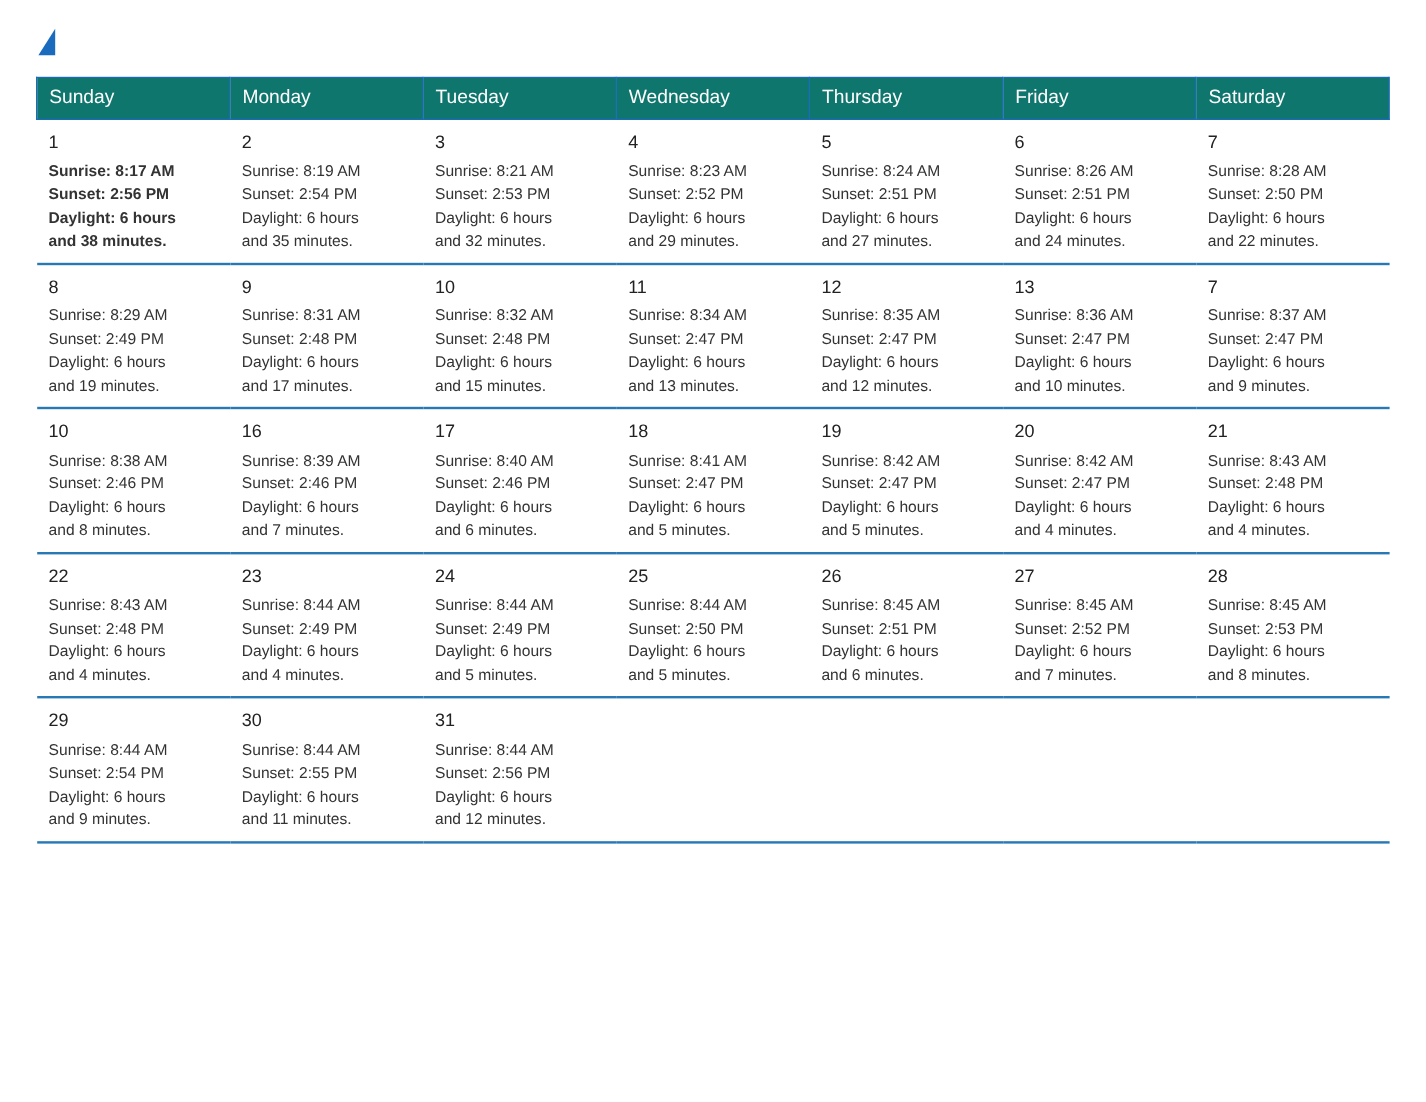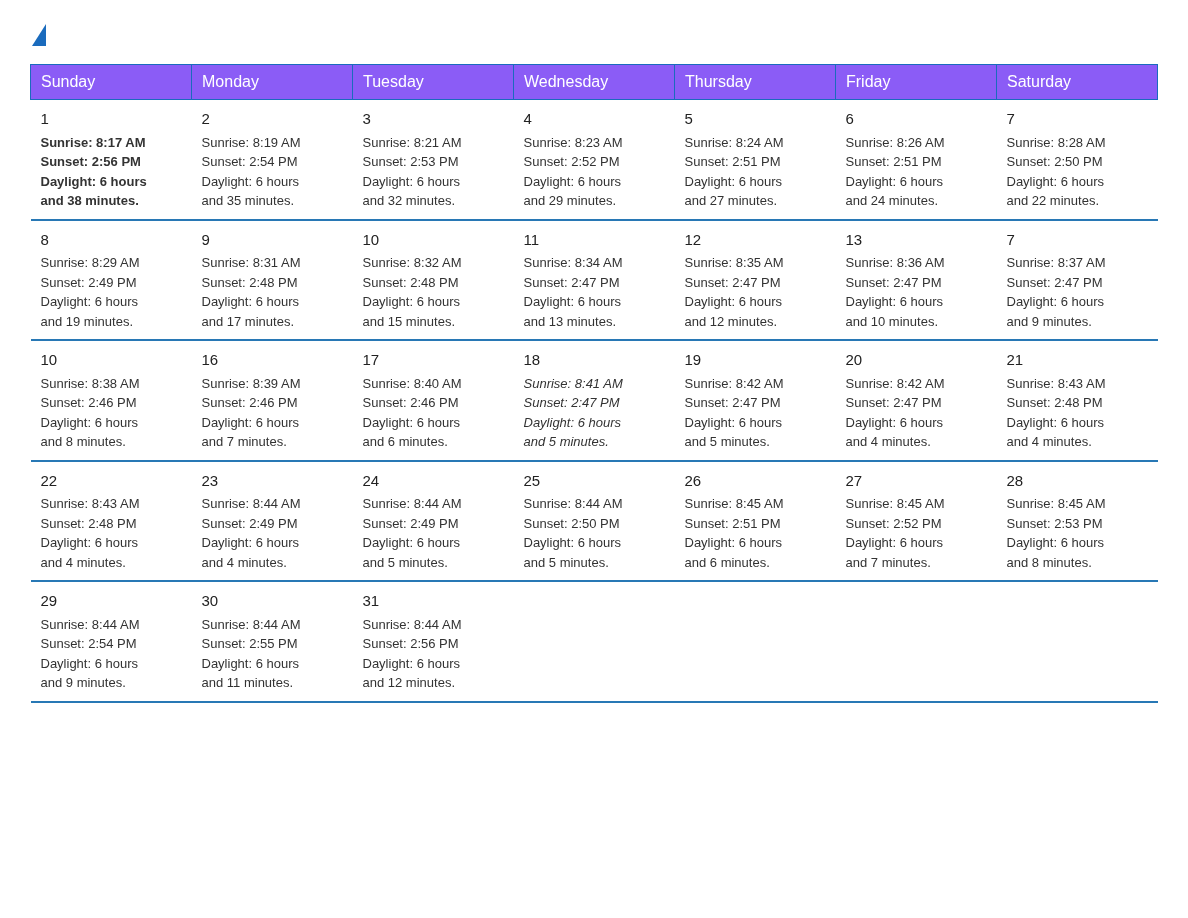--- a/index.html
+++ b/index.html
@@ -58,21 +58,21 @@
       font-size: 22px;
       color: #444;
       margin-top: 4px;
     }
     table {
       width: 100%;
       border-collapse: collapse;
       table-layout: fixed;
     }
     thead th {
-      background-color: #8b5cf6;
+      background-color: #0f766e;
       color: #fff;
       font-size: 16px;
       font-weight: normal;
       padding: 8px 10px;
       text-align: left;
       border: 1px solid #1a6bbd;
     }
     tbody tr {
       border-bottom: 2px solid #2878b5;
     }
@@ -192,21 +192,21 @@
 Daylight: 6 hours
 and 8 minutes.</span></td>
         <td><span class="day-num">16</span><span class="day-info" style="white-space: pre-line;">Sunrise: 8:39 AM
 Sunset: 2:46 PM
 Daylight: 6 hours
 and 7 minutes.</span></td>
         <td><span class="day-num">17</span><span class="day-info" style="white-space: pre-line;">Sunrise: 8:40 AM
 Sunset: 2:46 PM
 Daylight: 6 hours
 and 6 minutes.</span></td>
-        <td><span class="day-num">18</span><span class="day-info" style="white-space: pre-line; font-style: italic;">Sunrise: 8:41 AM
+        <td><span class="day-num">18</span><span class="day-info" style="white-space: pre-line;">Sunrise: 8:41 AM
 Sunset: 2:47 PM
 Daylight: 6 hours
 and 5 minutes.</span></td>
         <td><span class="day-num">19</span><span class="day-info" style="white-space: pre-line;">Sunrise: 8:42 AM
 Sunset: 2:47 PM
 Daylight: 6 hours
 and 5 minutes.</span></td>
         <td><span class="day-num">20</span><span class="day-info" style="white-space: pre-line;">Sunrise: 8:42 AM
 Sunset: 2:47 PM
 Daylight: 6 hours

